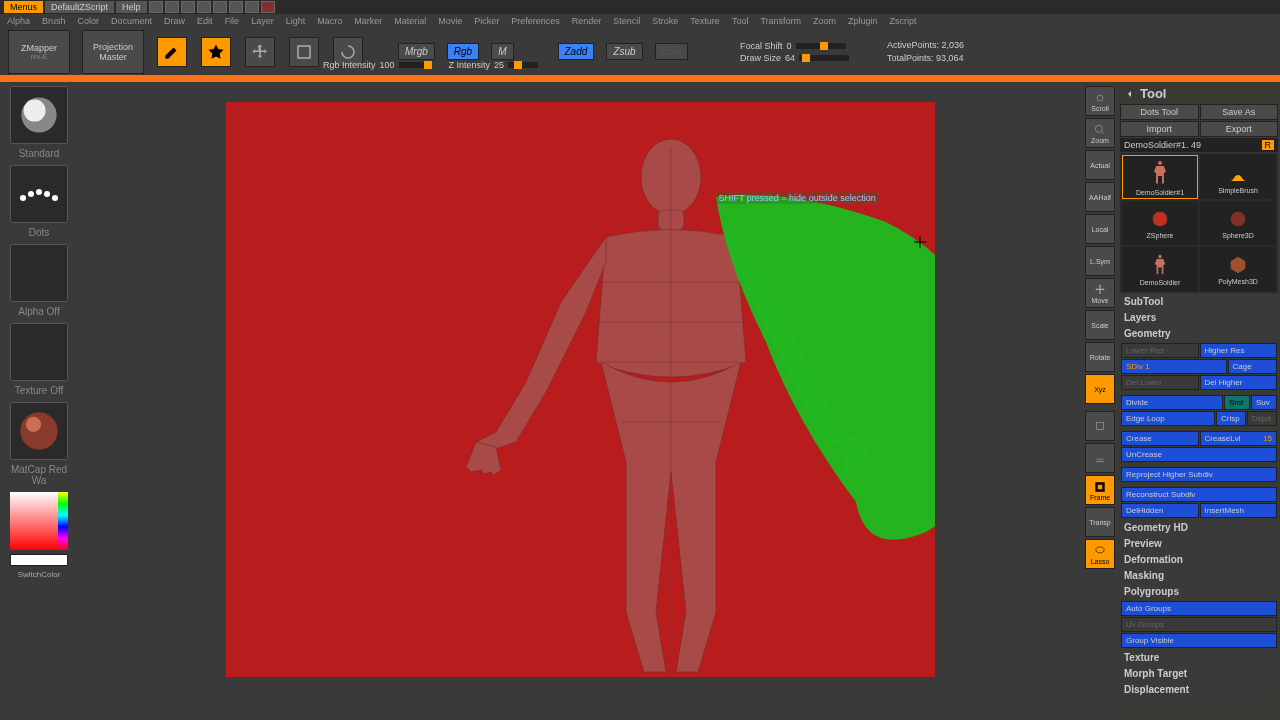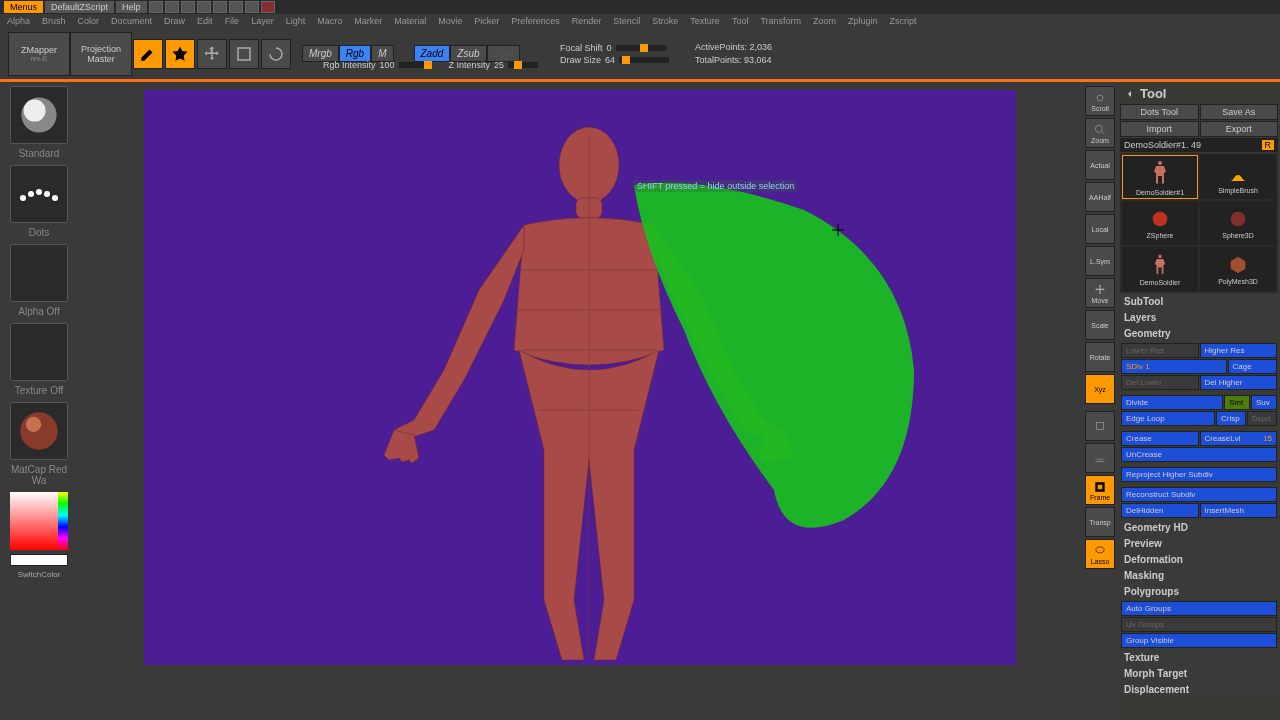--- a/index.html
+++ b/index.html
@@ -11,21 +11,21 @@
 .titlebar .right { display: flex; gap: 2px; align-items: center; }
 .titlebar .right .mbtn { background: #ff9900; color: #000; padding: 1px 6px; font-size: 9px; cursor: pointer; }
 .titlebar .right .hbtn { background: #555; color: #ccc; padding: 1px 6px; font-size: 9px; cursor: pointer; }
 .titlebar .right .ibtn { width: 14px; height: 12px; background: #555; border: 1px solid #666; cursor: pointer; }
 
 
 .menubar { height: 14px; background: #3a3a3a; display: flex; align-items: center; padding: 0 4px; gap: 6px; font-size: 9px; color: #999; }
 .menubar span { cursor: pointer; padding: 0 3px; }
 
 
-.toolstrip { height: 54px; background: #3a3a3a; display: flex; align-items: center; padding: 4px 8px; gap: 0; border-bottom: 3px solid #f97316; }
+.toolstrip { height: 54px; background: #3a3a3a; display: flex; align-items: center; padding: 4px 8px; gap: 12px; border-bottom: 7px solid #f97316; }
 .toolstrip .bigbtn { width: 62px; height: 44px; background: #4a4a4a; border: 1px solid #222; display: flex; flex-direction: column; align-items: center; justify-content: center; font-size: 9px; text-align: center; cursor: pointer; }
 .toolstrip .iconbtn { width: 30px; height: 30px; background: #4a4a4a; border: 1px solid #222; display: flex; align-items: center; justify-content: center; cursor: pointer; margin: 0 1px; }
 .toolstrip .iconbtn.active { background: #ff9900; }
 .toolstrip .iconbtn svg { width: 18px; height: 18px; }
 .toolstrip .labelbtn { background: #4a4a4a; border: 1px solid #222; padding: 2px 6px; font-size: 10px; cursor: pointer; font-style: italic; }
 .toolstrip .labelbtn.active { background: #3b82f6; color: #000; }
 .toolstrip .slidergroup { display: flex; flex-direction: column; gap: 2px; margin: 0 6px; }
 .toolstrip .sliderrow { display: flex; align-items: center; gap: 4px; font-size: 9px; }
 .toolstrip .slider { width: 80px; height: 6px; background: #222; position: relative; }
 .toolstrip .slider .handle { position: absolute; width: 8px; height: 8px; background: #ff9900; top: -1px; }
@@ -35,21 +35,21 @@
 .main { display: flex; height: calc(100% - 82px); }
 .leftpanel { width: 78px; background: #3a3a3a; display: flex; flex-direction: column; align-items: center; gap: 4px; padding: 4px; }
 .leftpanel .thumb { width: 58px; height: 58px; background: #2a2a2a; border: 1px solid #555; border-radius: 2px; display: flex; align-items: center; justify-content: center; cursor: pointer; position: relative; }
 .leftpanel .thumblabel { font-size: 10px; color: #888; text-align: center; margin-bottom: 2px; }
 .leftpanel .colorpick { width: 58px; height: 58px; background: linear-gradient(to bottom, #fff, #f00); position: relative; cursor: pointer; }
 .leftpanel .huebar { position: absolute; right: 0; top: 0; width: 10px; height: 100%; background: linear-gradient(to bottom, #ff0, #0f0, #0ff, #00f, #f0f, #f00); }
 .leftpanel .swatch { width: 58px; height: 12px; background: #fff; border: 1px solid #222; cursor: pointer; }
 .leftpanel .switchc { font-size: 8px; color: #aaa; cursor: pointer; }
 
 .canvas { flex: 1; background: #3a3a3a; display: flex; align-items: flex-start; justify-content: center; padding: 8px; position: relative; }
-.viewport { width: 872px; height: 575px; background: #4c1d95; position: relative; overflow: hidden; }
+.viewport { width: 709px; height: 575px; background: #b91c1c; position: relative; overflow: hidden; margin-top: 12px; }
 .hint { position: absolute; top: 90px; left: 490px; font-size: 9px; color: #9cf; background: rgba(50,100,50,.3); padding: 1px 3px; }
 
 .rightstrip { width: 36px; background: #3a3a3a; display: flex; flex-direction: column; align-items: center; gap: 2px; padding: 4px 2px; }
 .rightstrip .rsbtn { width: 30px; height: 30px; background: #4a4a4a; border: 1px solid #222; display: flex; flex-direction: column; align-items: center; justify-content: center; font-size: 7px; cursor: pointer; text-align: center; }
 .rightstrip .rsbtn.active { background: #ff9900; color: #000; }
 .rightstrip .rsbtn svg { width: 14px; height: 14px; }
 
 .rightpanel { width: 162px; background: #3a3a34; display: flex; flex-direction: column; padding: 2px; gap: 1px; overflow-y: auto; }
 .rightpanel .paneltitle { font-size: 13px; font-weight: bold; color: #ccc; padding: 2px 4px; display: flex; align-items: center; gap: 4px; }
 .rightpanel .btnrow { display: flex; gap: 1px; }
@@ -58,21 +58,21 @@
 .rightpanel .toolname { background: #222; font-size: 9px; padding: 2px 4px; display: flex; justify-content: space-between; }
 .rightpanel .toolgrid { display: grid; grid-template-columns: 1fr 1fr; gap: 2px; padding: 2px; background: #2a2a2a; }
 .rightpanel .toolitem { background: #222; height: 44px; display: flex; flex-direction: column; align-items: center; justify-content: center; font-size: 7px; cursor: pointer; text-align: center; gap: 2px; }
 .rightpanel .toolitem.sel { border: 1px solid #ff9900; }
 .rightpanel .section { background: #3a3a3a; padding: 2px 4px; font-size: 10px; font-weight: bold; color: #ccc; cursor: pointer; }
 .rightpanel .subgrid { display: flex; flex-wrap: wrap; gap: 1px; padding: 1px; }
 .rightpanel .subgrid .sb { background: #1d4ed8; border: 1px solid #222; padding: 2px 4px; font-size: 8px; cursor: pointer; color: #ccc; }
 .rightpanel .subgrid .sb.wide { flex: 1 0 100%; }
 .rightpanel .subgrid .sb.half { flex: 1 0 calc(50% - 1px); }
 .rightpanel .subgrid .sb.dim { color: #666; background: #3a3a3a; }
-.rightpanel .subgrid .sb.orange { background: #4d7c0f; color: #000; }
+.rightpanel .subgrid .sb.orange { background: #0f766e; color: #000; }
 .rightpanel .subgrid .sb.val { display: flex; justify-content: space-between; }
 </style>
 </head>
 <body>
 
 <div class="titlebar">
   <div class="right">
     <span class="mbtn">Menus</span>
     <span class="hbtn">DefaultZScript</span>
     <span class="hbtn">Help</span>

